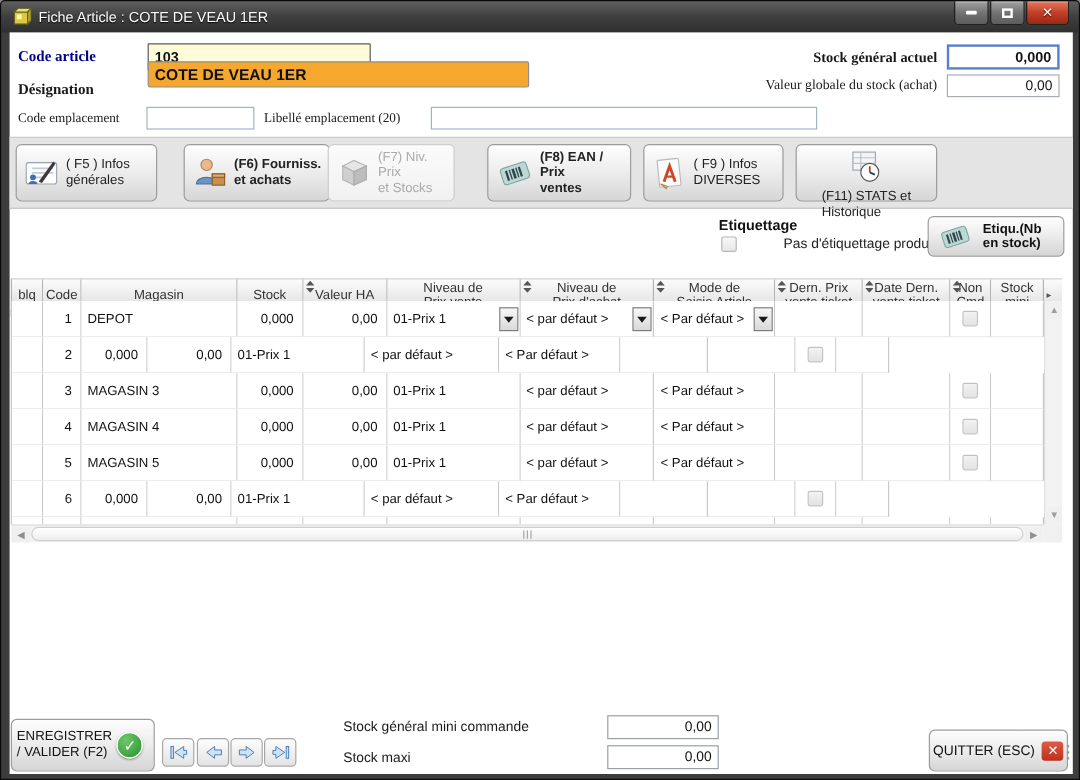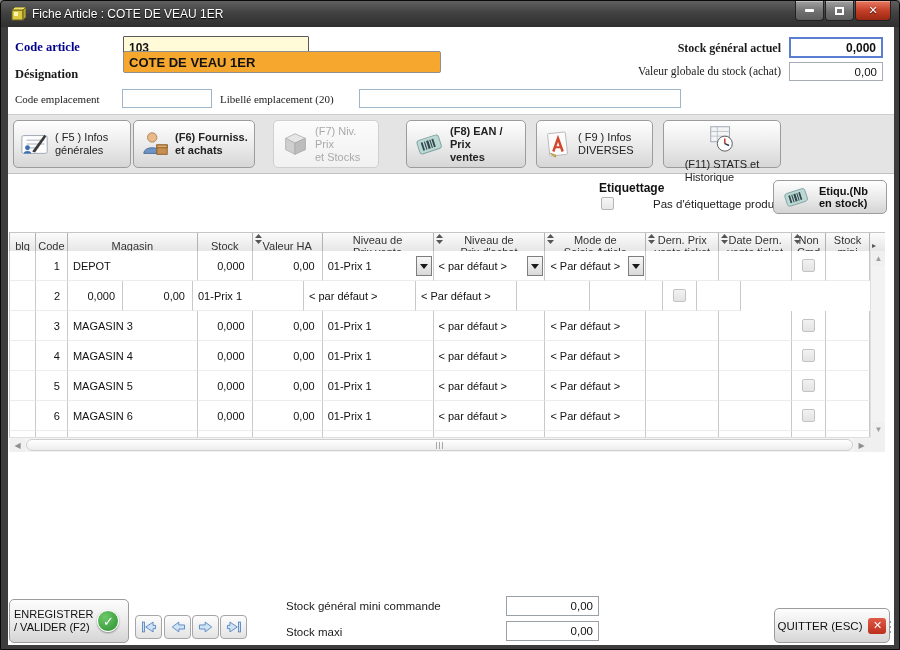--- a/index.html
+++ b/index.html
@@ -179,21 +179,21 @@
       <line x1="7" y1="16" x2="26" y2="16" stroke="#c3cbd4" stroke-width="1.5"></line>
       <line x1="7" y1="20" x2="18" y2="20" stroke="#c3cbd4" stroke-width="1.5"></line>
       <circle cx="8" cy="20" r="2.6" fill="#3c6eb4"></circle>
       <path d="M4 26c0-3.5 8-3.5 8 0z" fill="#3c6eb4"></path>
       <path d="M13 24 L26 6 L28 8 L16 25 Z" fill="#3a3a3a"></path>
     </svg>
     <span class="pre">( F5 ) Infos
 générales</span>
   </div>
 
-  <div class="tbtn boldtxt" style="left:132px; width:122px;">
+  <div class="tbtn boldtxt" style="left:152px; width:122px;">
     <svg width="30" height="30" viewBox="0 0 32 32">
       <circle cx="13" cy="9" r="5" fill="#e9b98c" stroke="#b08454"></circle>
       <path d="M4 26c0-8 18-8 18 0z" fill="#6f93c2" stroke="#4a6d9c"></path>
       <rect x="18" y="17" width="11" height="10" fill="#c98f4e" stroke="#8a5f2b"></rect>
       <rect x="18" y="17" width="11" height="3" fill="#e0ab6b" stroke="#8a5f2b"></rect>
     </svg>
     <span class="pre">(F6) Fourniss.
 et achats</span>
   </div>
 
@@ -408,21 +408,20 @@
       <div class="td c9"></div>
       <div class="td c10 ac">
           <span class="cbx"></span>
         </div>
       <div class="td c11"></div>
     </div>
 
     <div class="tr">
       <div class="td c0"></div>
       <div class="td c1 ar">6</div>
-      <div class="td c2 al">MAGASIN 6</div>
       <div class="td c3 ar">0,000</div>
       <div class="td c4 ar">0,00</div>
       <div class="td c5 al">01-Prix 1</div>
       <div class="td c6 al">&lt; par défaut &gt;</div>
       <div class="td c7 al">&lt; Par défaut &gt;</div>
       <div class="td c8"></div>
       <div class="td c9"></div>
       <div class="td c10 ac">
           <span class="cbx"></span>
         </div>

